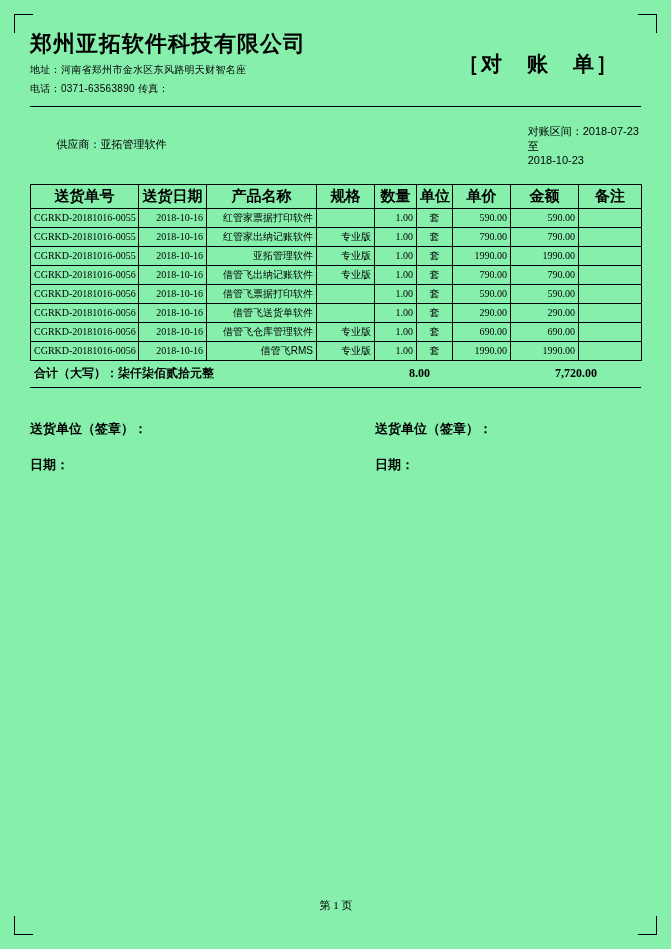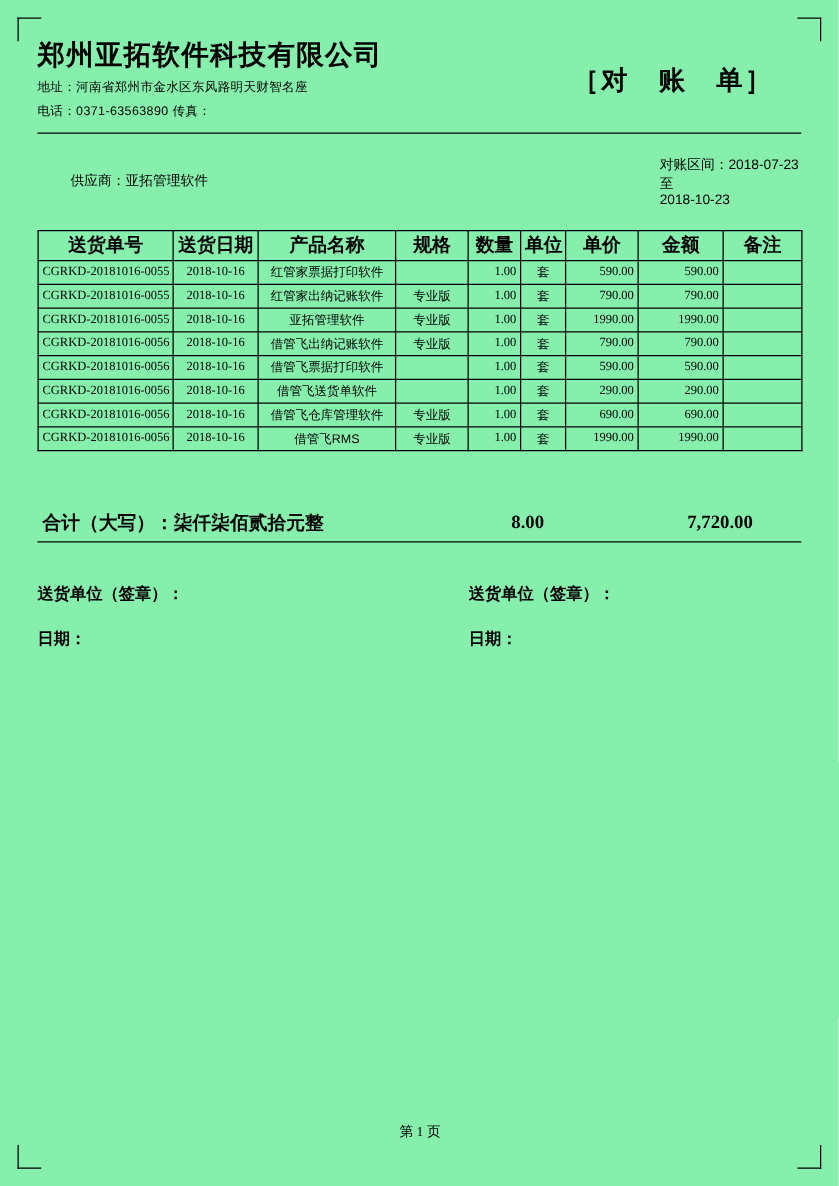--- a/index.html
+++ b/index.html
@@ -100,32 +100,31 @@
   }
   table.stmt th {
     text-align: center;
     font-weight: bold;
     font-size: 15px;
     font-family: "Liberation Serif", serif;
     height: 20px;
   }
   td.c { text-align: center; }
   td.r { text-align: right; }
-  td.l { text-align: center; }
+  td.l { text-align: right; }
   .num { font-family: "Liberation Serif", serif; }
 
   .total-row {
     display: flex;
     align-items: center;
-    font-size: 15px;
+    font-size: 12px;
     font-weight: bold;
     font-family: "Liberation Serif", serif;
     border-bottom: 1px solid #000;
     padding: 4px 0 5px 0;
-    margin-top: 44px;
   }
   .total-label { padding-left: 4px; }
   .total-qty {
     position: absolute;
     left: 379px;
     font-family: "Liberation Serif", serif;
   }
   .total-amt {
     position: absolute;
     left: 512px;

